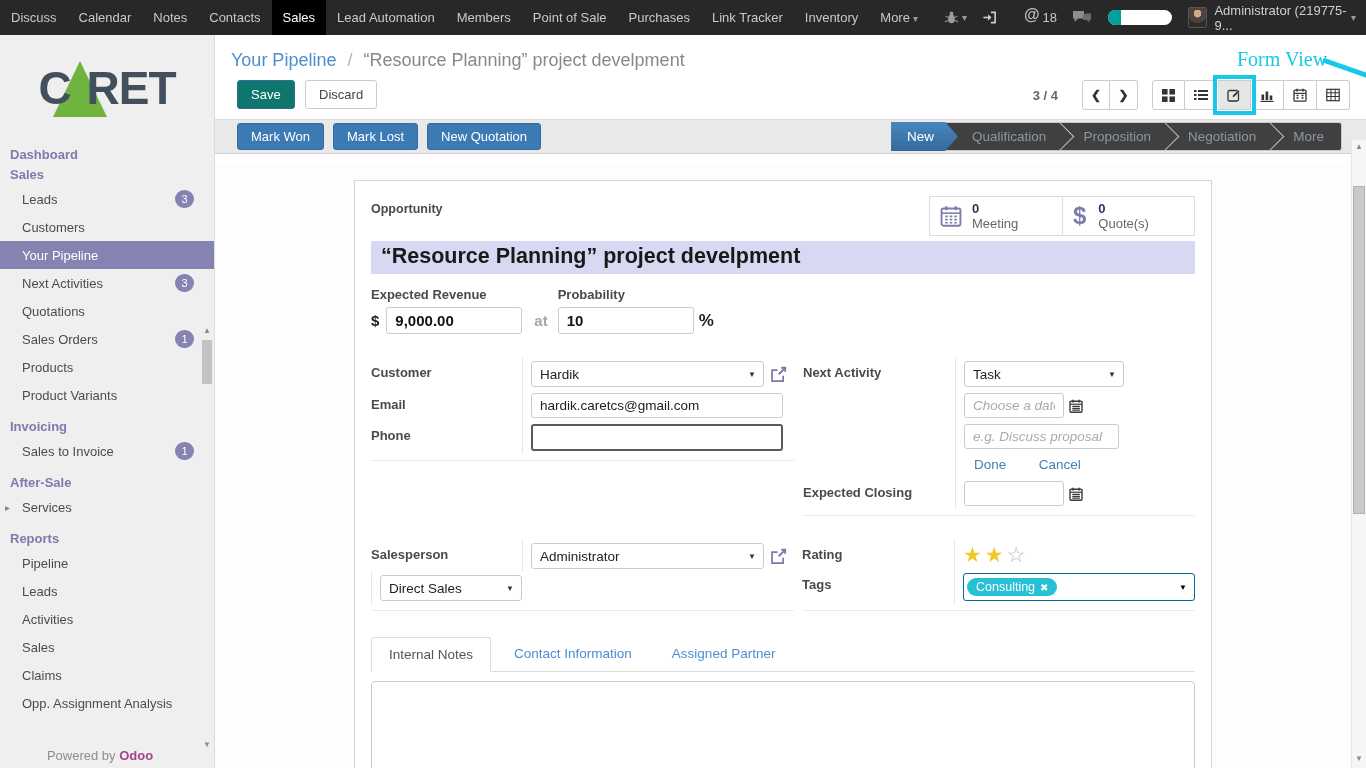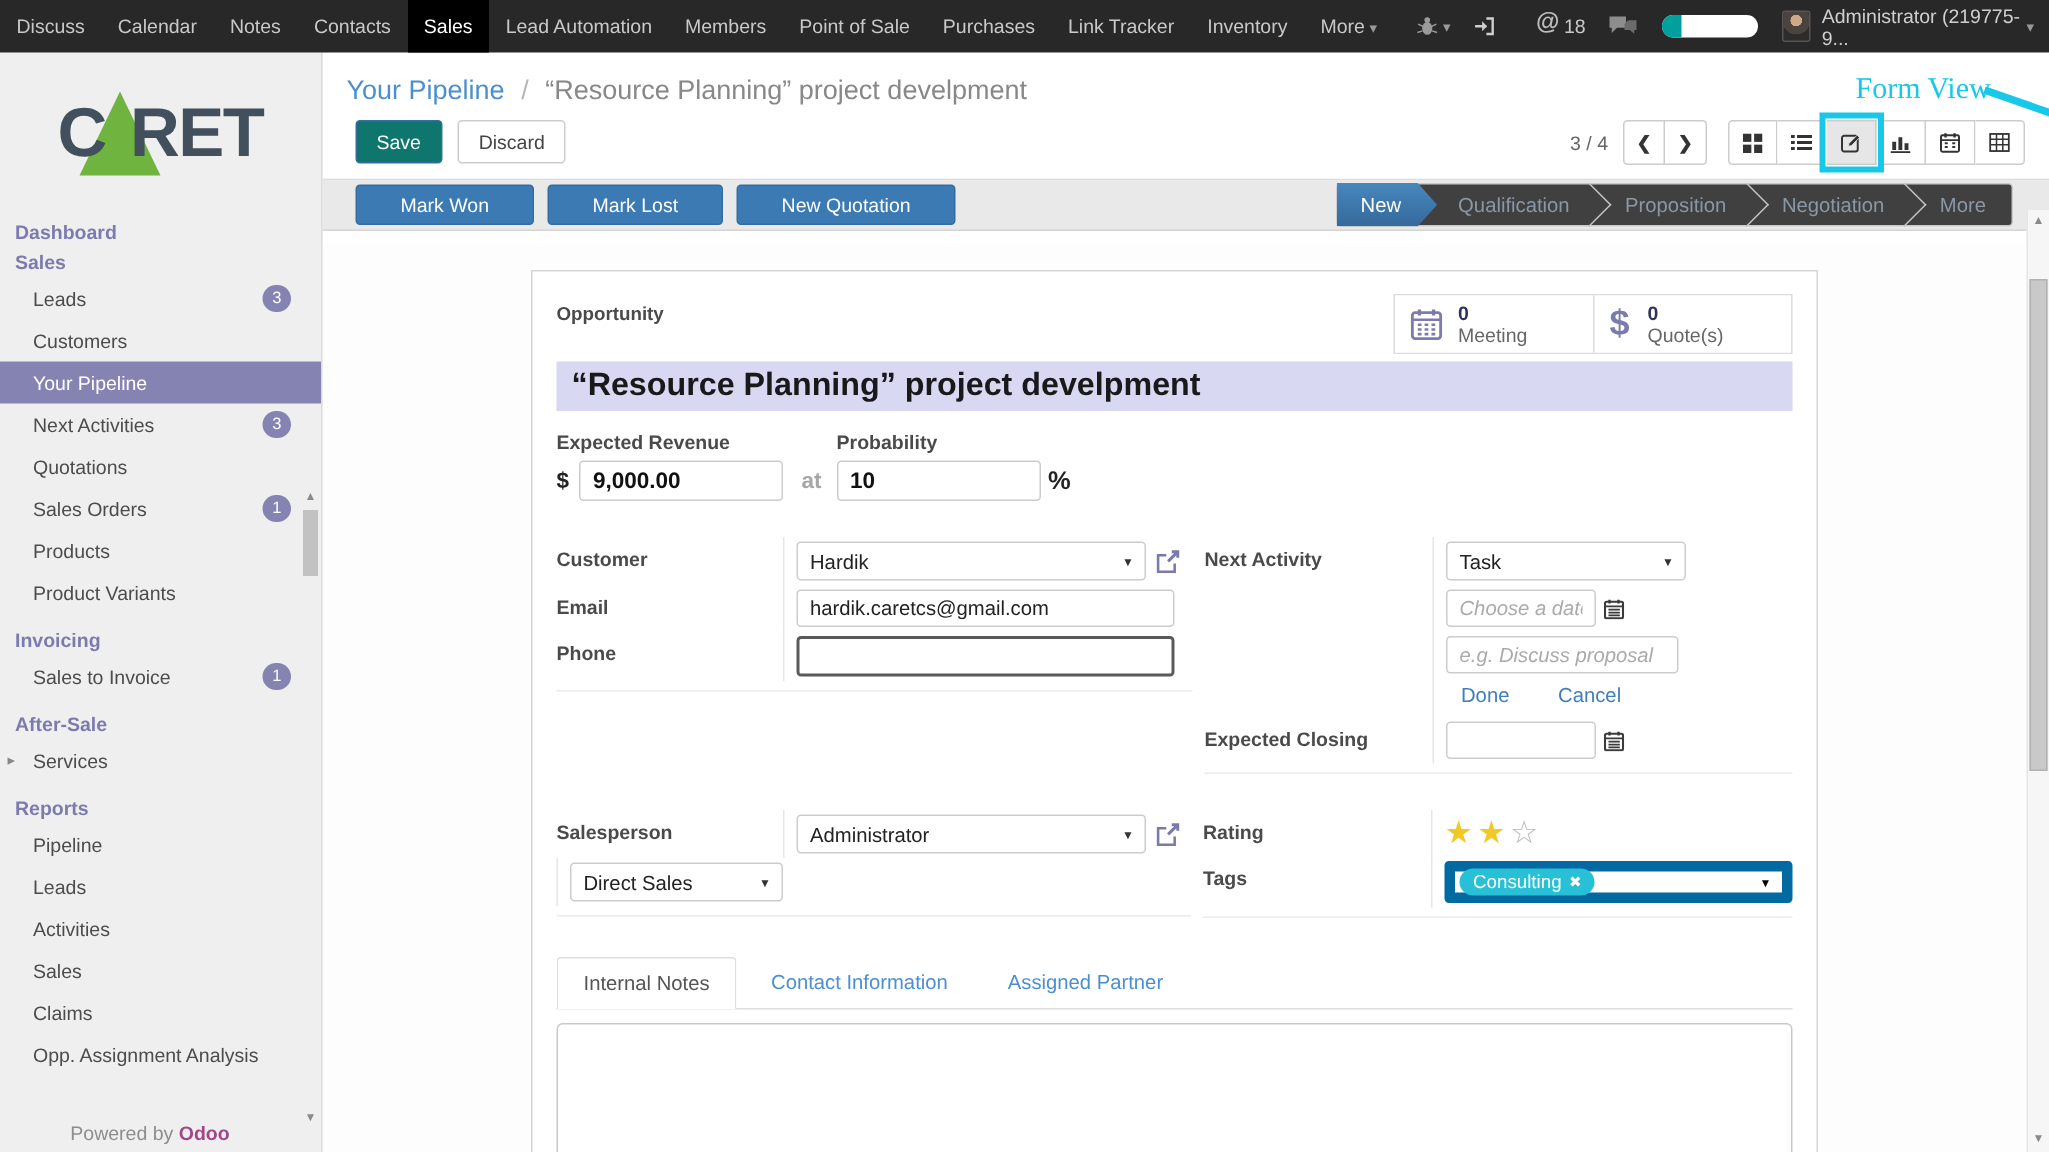--- a/index.html
+++ b/index.html
@@ -48,38 +48,38 @@
 
   .control-panel { position:relative; height:84px; background:#fff; }
   .breadcrumb { padding:15px 0 0 16px; font-size:18px; color:#888; }
   .breadcrumb a { color:#4c8fce; text-decoration:none; cursor:pointer; }
   .breadcrumb .sep { margin:0 6px; color:#b5b5b5; }
   .cp-row { display:flex; justify-content:space-between; align-items:flex-start; padding:9px 16px 0 22px; }
   .btn { font-size:13px; padding:6px 13px; border-radius:3px; cursor:pointer; font-family:inherit; }
   .btn-primary { background:#0f766e; border:1px solid #346da2; color:#fff; }
   .btn-default { background:#fff; border:1px solid #ccc; color:#444; margin-left:6px; }
   .cp-right { display:flex; align-items:center; }
-  .pager-text { font-size:13px; color:#666; margin-right:10px; }
+  .pager-text { font-size:13px; color:#666; margin-right:24px;font-weight:bold; }
   .btn-group { display:flex; margin-right:14px; }
   .btn-group button { background:#fff; border:1px solid #ccc; border-left-width:0; width:33px; height:30px; cursor:pointer; display:flex; align-items:center; justify-content:center; color:#333; padding:0; }
   .btn-group button:first-child { border-left-width:1px; border-radius:3px 0 0 3px; }
   .btn-group button:last-child { border-radius:0 3px 3px 0; }
   .pager-buttons button { width:28px; font-size:12px; font-weight:bold; }
   .switcher { margin-right:0; }
   .switcher button.hl { background:#e6e6e6; position:relative; z-index:6; box-shadow:0 0 0 1px #fff, 0 0 0 5px #19c8e9; }
   .icon-g svg { display:block; }
 
   .annotation { position:absolute; left:1005px; top:10px; width:260px; height:72px; pointer-events:none; z-index:30; }
   .ann-text { position:absolute; left:17px; top:3px; font-family:"Liberation Serif", serif; font-size:20px; color:#17c8e9; }
   .ann-arrow { position:absolute; left:0; top:0; }
 
   
   .statusbar { height:35px; background:#e9e9e9; border-top:1px solid #dedede; border-bottom:1px solid #d4d4d4; display:flex; justify-content:space-between; align-items:center; padding:0 24px 0 22px; }
   .sb-left { display:flex; }
-  .sb-btn { background:#3c7ab4; border:1px solid #346da2; color:#fff; font-size:13px; padding:5px 29px; border-radius:3px; margin-right:9px; cursor:pointer; font-family:inherit; }
+  .sb-btn { background:#3c7ab4; border:1px solid #346da2; color:#fff; font-size:13px; padding:5px 13px; border-radius:3px; margin-right:9px; cursor:pointer; font-family:inherit; }
   .stages { display:flex; height:29px; background:#404040; border:1px solid #c9c9c9; border-radius:3px; overflow:visible; }
   .stage { position:relative; padding:0 17px 0 20px; line-height:27px; font-size:13.5px; color:#8a97a5; cursor:pointer; white-space:nowrap; }
   .stage:not(:last-child)::after { content:""; position:absolute; top:3px; right:-7px; width:20px; height:20px; border-top:1px solid #c6c6c6; border-right:1px solid #c6c6c6; transform:rotate(45deg); z-index:1; }
   .stage.active { background:linear-gradient(#4687bd,#36699b); color:#fff; padding:0 24px 0 16px; margin:-1px -6px -1px -1px; line-height:29px; z-index:3; clip-path:polygon(0 0, calc(100% - 13px) 0, 100% 50%, calc(100% - 13px) 100%, 0 100%); }
   .stage.active::after { display:none; }
 
   
   .content { position:absolute; top:128px; left:0; right:15px; bottom:0; background:#fdfdfd; overflow:hidden; }
   .sheet { width:858px; margin:17px auto 0; background:#fff; border:1px solid #d5d5d5; padding:15px 16px 30px; min-height:660px; }
   .sheet-head { display:flex; justify-content:space-between; align-items:flex-start; }
@@ -118,21 +118,21 @@
   .txt-input::placeholder { color:#aaa; font-style:italic; }
   .txt-input.focused { border:2px solid #5a5a5a; height:27px; }
   .ext-link { margin-left:6px; display:flex; cursor:pointer; }
   .cal-ic { margin-left:5px; color:#3b3b3b; display:flex; cursor:pointer; }
   .w233 { width:233px; } .w252 { width:252px; } .w160 { width:160px; } .w100 { width:100px; } .w155 { width:155px; }
   .links-row { margin:4px 0 2px 10px; }
   .links-row a { color:#3f7fba; font-size:13.5px; text-decoration:none; margin-right:28px; cursor:pointer; }
   .stars { display:flex; align-items:center; font-size:21px; letter-spacing:3px; cursor:pointer; }
   .star-f { color:#f0c929; }
   .star-e { color:#b9b9b9; }
-  .tagsel { display:flex; align-items:center; justify-content:space-between; border:7px solid #0369a1; border-radius:3px; height:28px; padding:0 7px 0 3px; width:232px; cursor:pointer; }
+  .tagsel { display:flex; align-items:center; justify-content:space-between; border:1px solid #0369a1; border-radius:3px; height:28px; padding:0 7px 0 3px; width:232px; cursor:pointer; }
   .pill { display:inline-flex; align-items:center; background:#27c0d6; color:#fff; border-radius:11px; font-size:12.5px; padding:2px 9px; }
   .pill .x { margin-left:5px; font-size:10px; cursor:pointer; }
 
   .tabs { display:flex; margin-top:26px; border-bottom:1px solid #ddd; }
   .tab { padding:9px 17px; font-size:13.5px; color:#4c8fce; cursor:pointer; margin-right:6px; }
   .tab.active { color:#555; background:#fff; border:1px solid #ddd; border-bottom-color:#fff; border-radius:3px 3px 0 0; margin-bottom:-1px; }
   .ta-wrap { position:relative; margin-top:9px; }
   .notes-ta { width:100%; height:112px; border:1px solid #c9c9c9; border-radius:4px; resize:both; font-family:inherit; font-size:13px; padding:6px 8px; display:block; }
   .ta-wrap::after { content:""; position:absolute; right:3px; bottom:4px; width:9px; height:9px; pointer-events:none;
     background:linear-gradient(315deg, transparent 2px, #888 2px, #888 3px, transparent 3px, transparent 6px, #888 6px, #888 7px, transparent 7px); }

